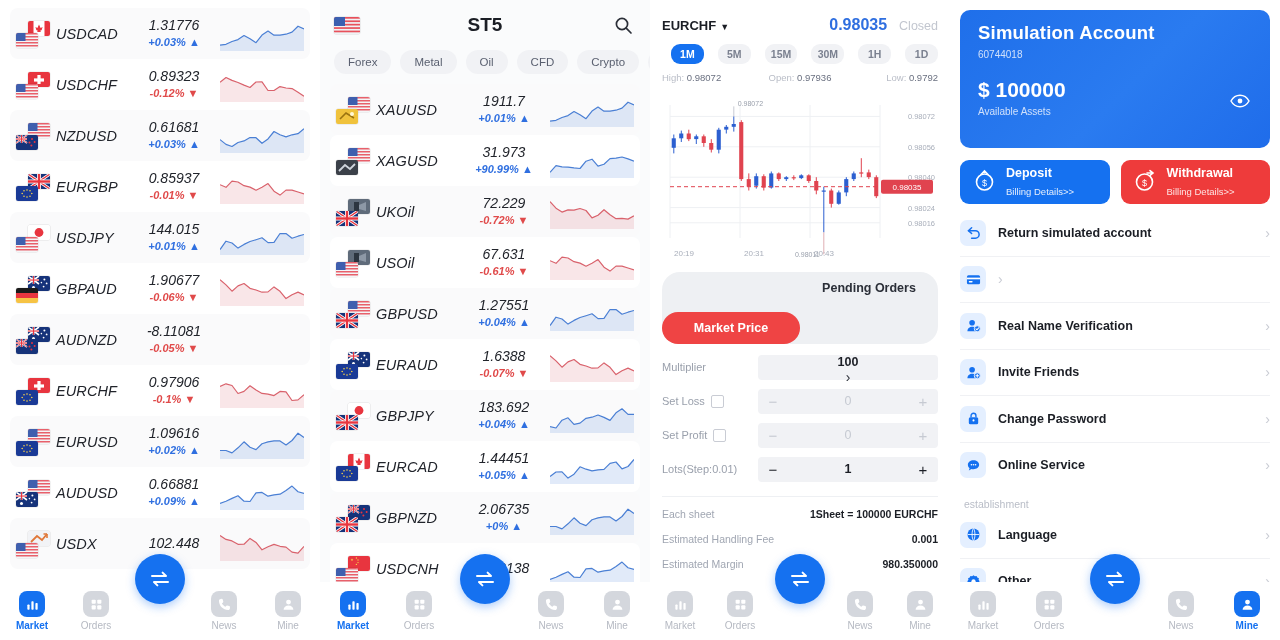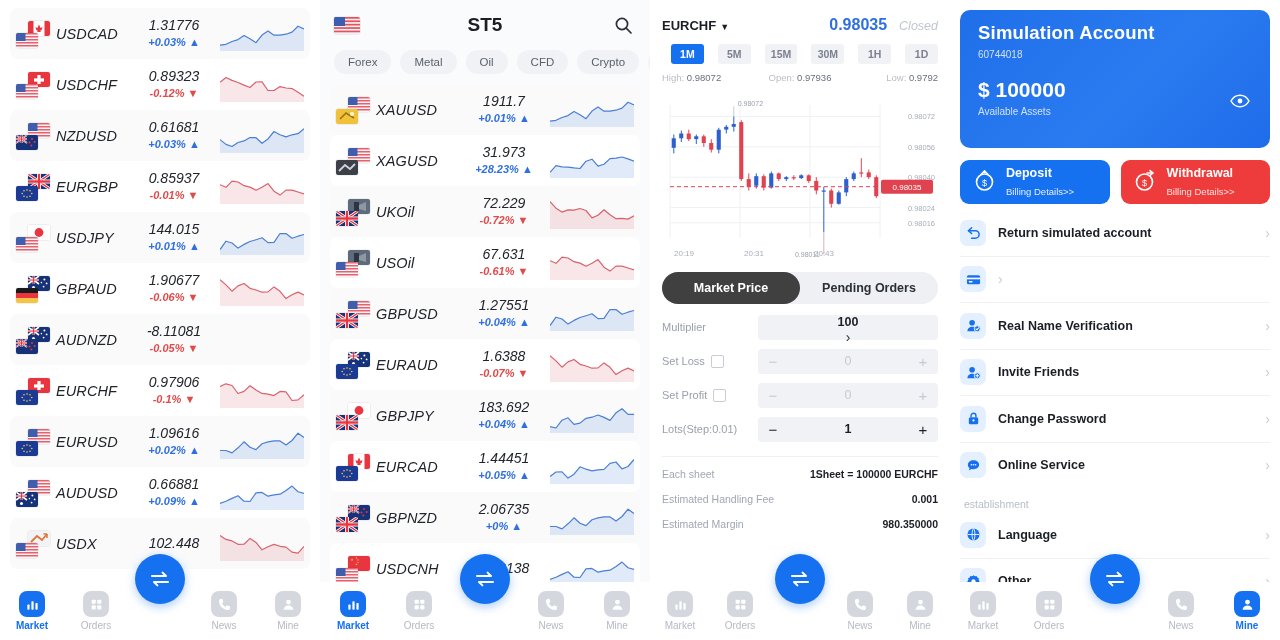--- a/index.html
+++ b/index.html
@@ -47,34 +47,34 @@
   .chips { display:flex; gap:9px; padding:6px 0 10px 14px; }
   .chip { background:#f1f2f5; color:#5a6070; font-size:11.5px; border-radius:13px;
           padding:6px 14px; white-space:nowrap; }
 
   
   .s3pad { padding: 0 12px; }
   .tkrow { display:flex; align-items:baseline; padding:16px 0 6px 0; }
   .tksym { font-size:13px; font-weight:bold; color:#1b1e25; }
   .caret { font-size:9px; margin-left:4px; color:#1b1e25; }
   .tkprice { flex:1; text-align:right; font-size:16px; font-weight:bold; color:#2f6fe0; padding-right:12px;}
-  .tkstatus { font-size:12.5px; color:#c2c6cf;font-style:italic; }
+  .tkstatus { font-size:12.5px; color:#c2c6cf; }
   .tfrow { display:flex; gap:5px; margin:4px 0 8px 0; }
   .tf { flex:1; text-align:center; font-size:10.5px; color:#7b8190; background:#f1f2f5;
-        border-radius:3px; padding:4px 0; font-weight:bold;margin-left:9px;}
+        border-radius:9px; padding:4px 0; font-weight:bold;margin-left:9px;}
   .tf.active { background:#1571f0; color:#fff; }
   .hol { display:flex; font-size:9.5px; color:#b9bdc7; padding-bottom:4px;}
   .hol > div { flex:1; }
   .hol > div:nth-child(2){ text-align:center; }
   .hol > div:nth-child(3){ text-align:right; }
   .hol b { color:#6a7080; font-weight:normal; }
 
   .segwrap { display:flex; background:#eef0f3; border-radius:18px; margin:8px 0 6px 0; }
   .seg { flex:1; text-align:center; font-size:12.5px; padding:9px 0; border-radius:18px; color:#2b2f38; font-weight:bold;}
-  .seg.active { background:#404040; color:#fff; }
+  .seg.active { background:#ef4444; color:#fff;margin-top:40px; }
 
   .frow { display:flex; align-items:center; height:34px; font-size:11px; color:#9aa0ac; }
   .flabel { flex:0 0 96px; display:flex; align-items:center; gap:6px;}
   .cbox { width:13px; height:13px; border:1px solid #c9ccd4; border-radius:2px; background:#fff; }
   .fctl { flex:1; display:flex; align-items:center; background:#f1f2f5; border-radius:4px; height:25px; }
   .fctl .mn, .fctl .pl { width:30px; text-align:center; font-size:15px; color:#1b1e25; }
   .fctl .val { flex:1; text-align:center; font-size:12.5px; color:#1b1e25; font-weight:bold;}
   .fctl.dim .mn, .fctl.dim .pl, .fctl.dim .val { color:#c6cad2; font-weight:normal;}
   .fctl.plain { background:#f1f2f5;flex-direction:column; }
   .chev { font-size:14px; color:#2b2f38; width:24px; text-align:center; }
@@ -628,21 +628,21 @@
                 <rect width="9.5" height="8" fill="#3f5fae"></rect>
               </svg></span>
             <span class="flag front"><svg viewBox="0 0 22 15">
                 <rect width="22" height="15" fill="#3b4049"></rect>
                 <path d="M3 11 L9 5 L14 9 L19 4" stroke="#cfd4dc" stroke-width="1.8" fill="none"></path>
               </svg></span>
           </div>
           <div class="sym">XAGUSD</div>
           <div class="pricecol">
             <div class="price">31.973</div>
-            <div class="chg up">+28.23% ▲</div>
+            <div class="chg up">+90.99% ▲</div>
           </div>
           <div class="spark"><svg viewBox="0 0 84 34" width="84" height="34">
               <path d="M0.0 28.3 L6.0 21.7 L12.0 22.8 L18.0 23.1 L24.0 23.9 L30.0 24.5 L36.0 17.2 L42.0 15.2 L48.0 22.1 L54.0 20.3 L60.0 14.6 L66.0 14.2 L72.0 13.0 L78.0 14.9 L84.0 17.1 L84 34 L0 34 Z" fill="rgba(90,140,220,.18)"></path>
               <path d="M0.0 28.3 L6.0 21.7 L12.0 22.8 L18.0 23.1 L24.0 23.9 L30.0 24.5 L36.0 17.2 L42.0 15.2 L48.0 22.1 L54.0 20.3 L60.0 14.6 L66.0 14.2 L72.0 13.0 L78.0 14.9 L84.0 17.1" fill="none" stroke="#4a7fd4" stroke-width="1.2" stroke-linejoin="round"></path>
             </svg></div>
         </div>
         <div class="quote-row alt">
           <div class="flagpair">
             <span class="flag back"><svg viewBox="0 0 22 15">
                 <rect width="22" height="15" fill="#5f6b7a"></rect>

